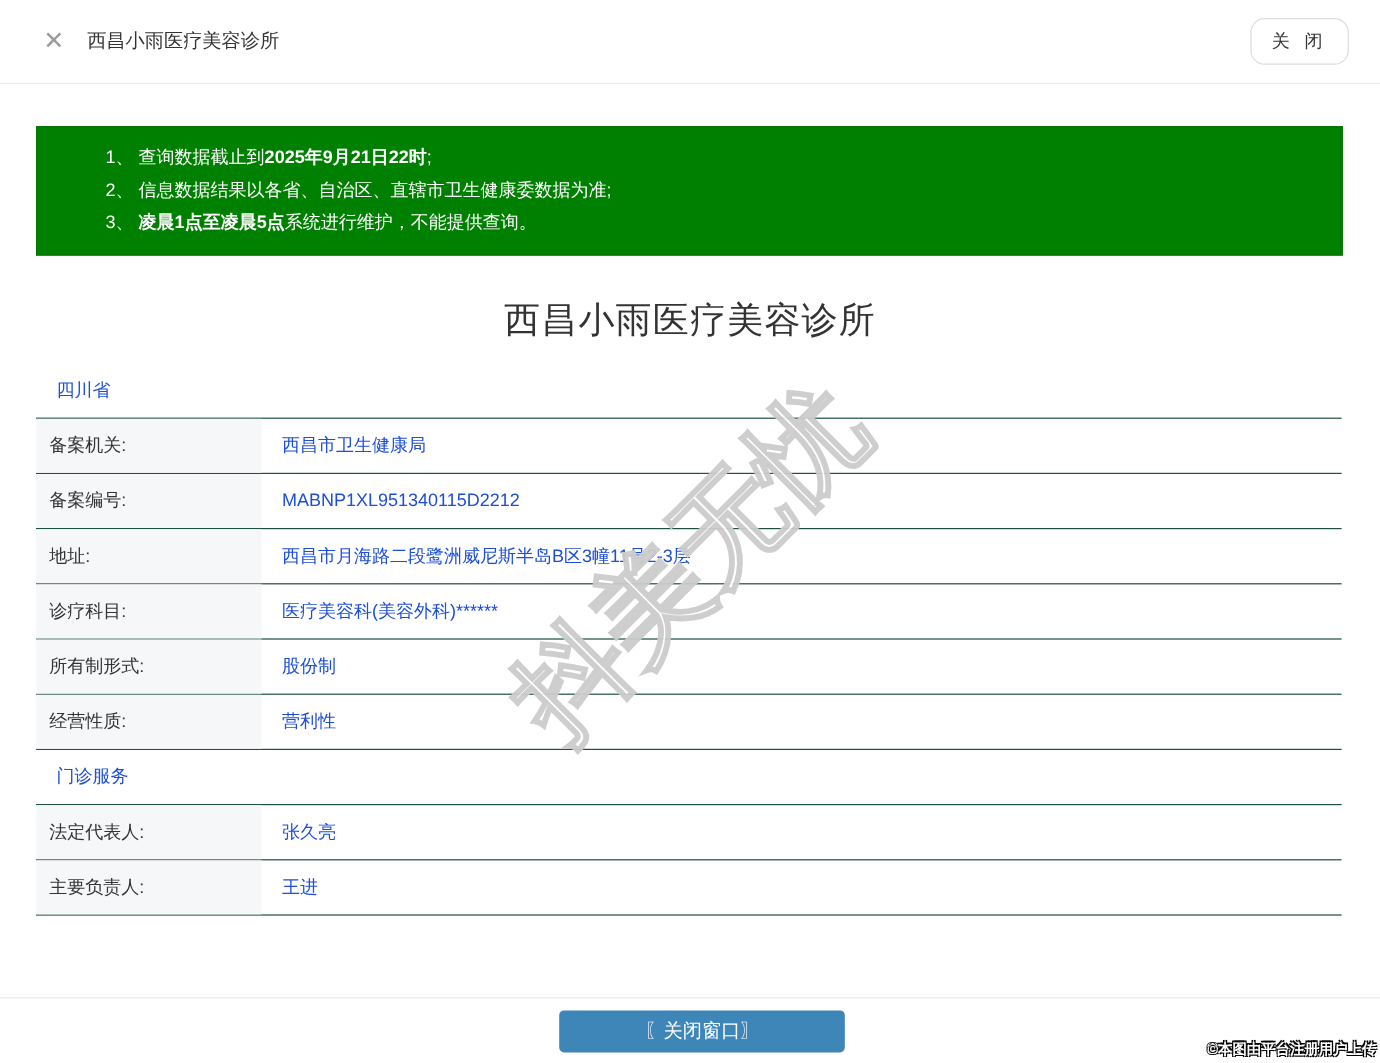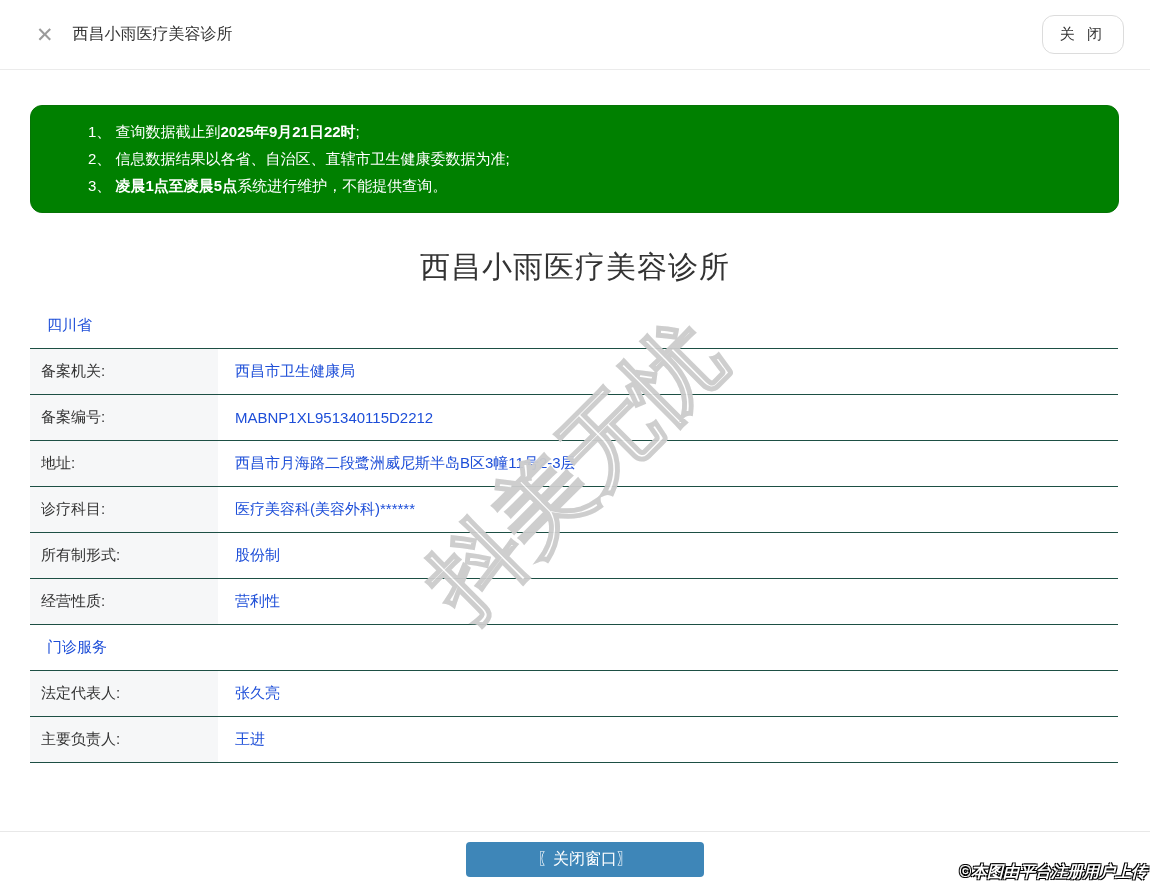--- a/index.html
+++ b/index.html
@@ -38,21 +38,21 @@
     padding: 9px 17px;
     letter-spacing: 4px;
     cursor: pointer;
     font-family: inherit;
   }
   
   .notice {
     margin: 35px 31px 0 30px;
     background: #008000;
     border: 1px solid #067406;
-    border-radius: 12px;
+    border-radius: 0;
     padding: 12px 20px 13px 57px;
     color: #fff;
     font-size: 15px;
     line-height: 27px;
   }
   .notice-line b { font-weight: bold; }
   
   .clinic-title {
     margin-top: 34px;
     text-align: center;
@@ -128,26 +128,25 @@
     color: #fff;
     font-size: 16px;
     cursor: pointer;
     font-family: inherit;
     margin-left: 20px;
   }
   .copyright {
     position: absolute;
     right: 3px;
     bottom: 3px;
-    font-size: 16px;
+    font-size: 12px;
     font-weight: bold;
     color: #fff;
     text-shadow: -1px -1px 0 #000, 1px -1px 0 #000, -1px 1px 0 #000, 1px 1px 0 #000;
     z-index: 10;
-    font-style: italic;
   }
 </style>
 </head>
 <body>
 
 <div class="topbar">
   <span class="close-x">✕</span>
   <span class="topbar-title">西昌小雨医疗美容诊所</span>
   <span class="topbar-spacer"></span>
   <button class="close-btn">关 闭</button>

